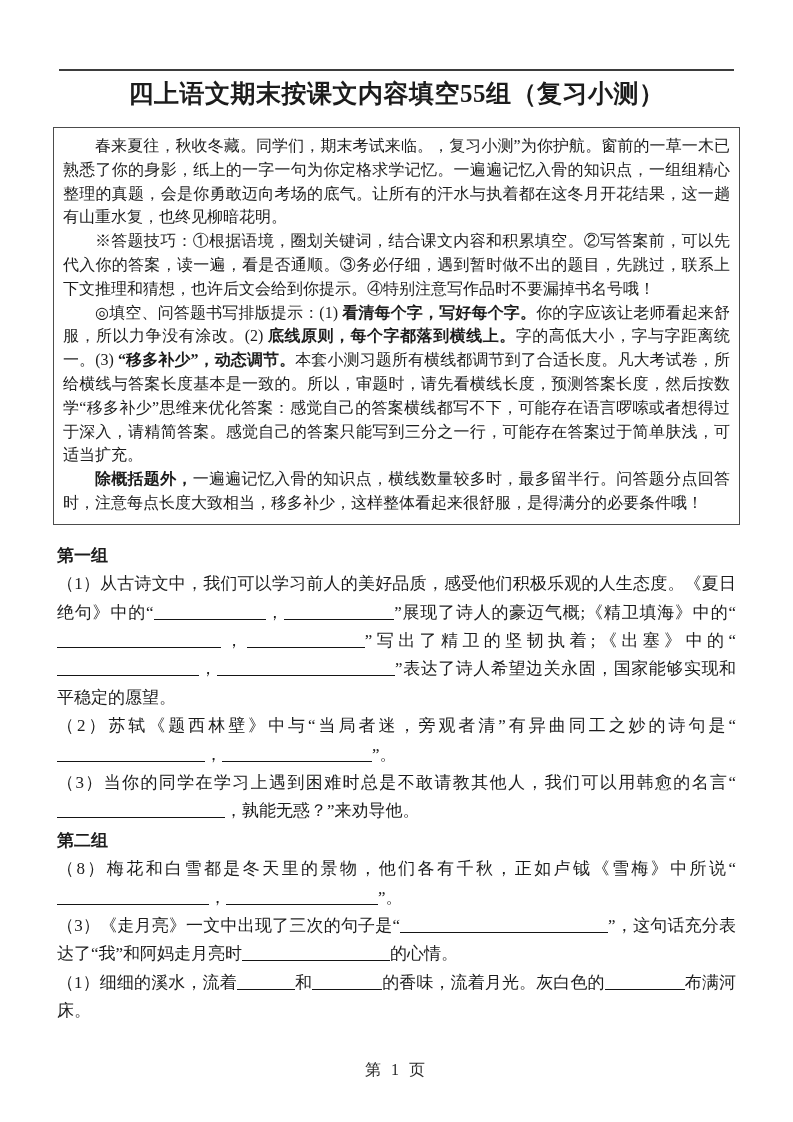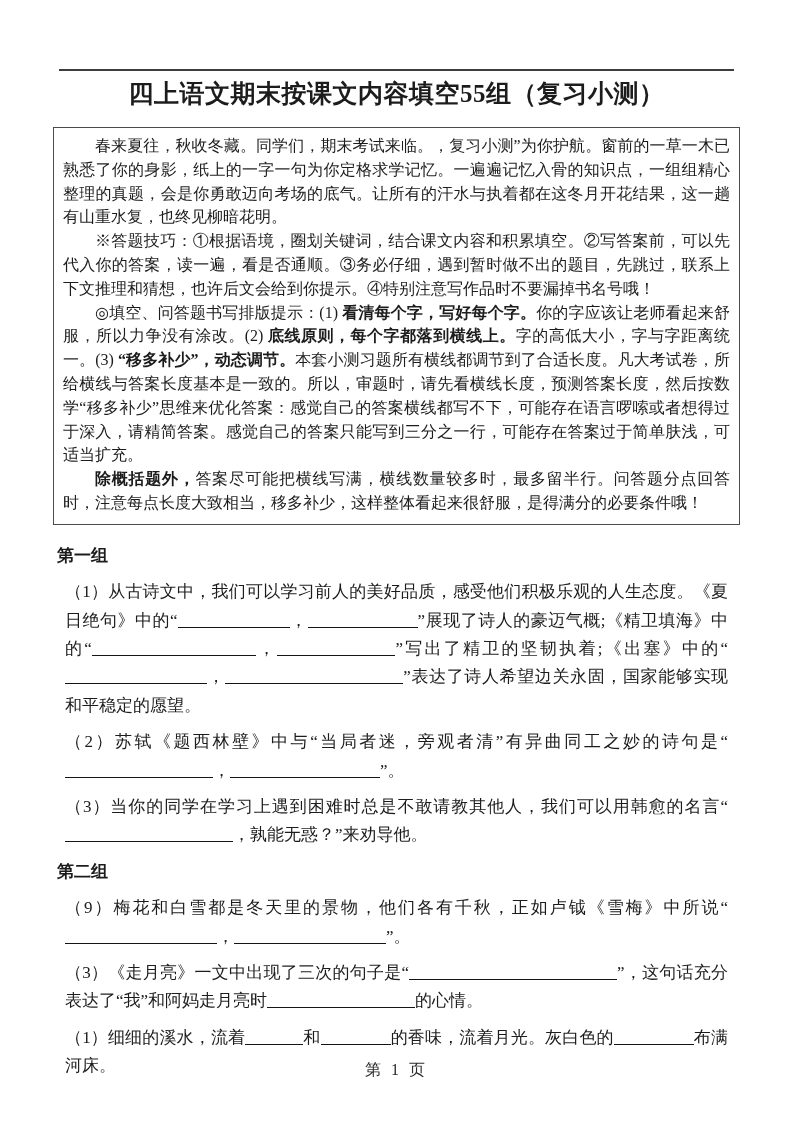--- a/index.html
+++ b/index.html
@@ -45,21 +45,21 @@
   .sections{
     margin-top:11px;
     font-size:17px;
     line-height:28.4px;
     text-align:justify;
   }
   .group-heading{
     font-weight:bold;
     margin:1px 0 0 0;
   }
-  .question-item{margin:8px;}
+  .question-item{margin:0;}
   .blank{
     display:inline-block;
     border-bottom:1.2px solid #151515;
     height:15px;
     vertical-align:-2px;
   }
   .page-footer{
     position:absolute;
     left:0;bottom:41px;
     width:100%;
@@ -75,35 +75,35 @@
 <div class="page">
 
   <hr class="top-rule">
 
   <div class="doc-title">四上语文期末按课文内容填空55组（复习小测）</div>
 
   <div class="intro-box">
     <p><span>春来夏往，秋收冬藏。同学们，期末考试来临。，复习小测”为你护航。窗前的一草一木已熟悉了你的身影，纸上的一字一句为你定格求学记忆。一遍遍记忆入骨的知识点，一组组精心整理的真题，会是你勇敢迈向考场的底气。让所有的汗水与执着都在这冬月开花结果，这一趟有山重水复，也终见柳暗花明。</span></p>
     <p><span>※答题技巧：①根据语境，圈划关键词，结合课文内容和积累填空。②写答案前，可以先代入你的答案，读一遍，看是否通顺。③务必仔细，遇到暂时做不出的题目，先跳过，联系上下文推理和猜想，也许后文会给到你提示。④特别注意写作品时不要漏掉书名号哦！</span></p>
     <p><span>◎填空、问答题书写排版提示：(1) </span><span class="bold-run">看清每个字，写好每个字。</span><span>你的字应该让老师看起来舒服，所以力争没有涂改。(2) </span><span class="bold-run">底线原则，每个字都落到横线上。</span><span>字的高低大小，字与字距离统一。(3) </span><span class="bold-run">“移多补少”，动态调节。</span><span>本套小测习题所有横线都调节到了合适长度。凡大考试卷，所给横线与答案长度基本是一致的。所以，审题时，请先看横线长度，预测答案长度，然后按数学“移多补少”思维来优化答案：感觉自己的答案横线都写不下，可能存在语言啰嗦或者想得过于深入，请精简答案。感觉自己的答案只能写到三分之一行，可能存在答案过于简单肤浅，可适当扩充。</span></p>
-    <p><span class="bold-run">除概括题外，</span><span>答案尽可能把横线写满，横线数量较多时，最多留半行。问答题分点回答时，注意每点长度大致相当，移多补少，这样整体看起来很舒服，是得满分的必要条件哦！</span></p>
+    <p><span class="bold-run">除概括题外，</span><span>一遍遍记忆入骨的知识点，横线数量较多时，最多留半行。问答题分点回答时，注意每点长度大致相当，移多补少，这样整体看起来很舒服，是得满分的必要条件哦！</span></p>
   </div>
 
   <div class="sections">
 
     <div>
       <p class="group-heading">第一组</p>
       <p class="question-item"><span>（1）从古诗文中，我们可以学习前人的美好品质，感受他们积极乐观的人生态度。《夏日绝句》中的“</span><span class="blank" style="width: 112px;"></span><span>，</span><span class="blank" style="width: 110px;"></span><span>”展现了诗人的豪迈气概;《精卫填海》中的“</span><span class="blank" style="width: 84px;"></span><span class="blank" style="width: 80px;"></span><span>，</span><span class="blank" style="width: 118px;"></span><span>”写出了精卫的坚韧执着;《出塞》中的“</span><span class="blank" style="width: 142px;"></span><span>，</span><span class="blank" style="width: 56px;"></span><span class="blank" style="width: 122px;"></span><span>”表达了诗人希望边关永固，国家能够实现和平稳定的愿望。</span></p>
       <p class="question-item"><span>（2）苏轼《题西林壁》中与“当局者迷，旁观者清”有异曲同工之妙的诗句是“</span><span class="blank" style="width: 112px;"></span><span class="blank" style="width: 36px;"></span><span>，</span><span class="blank" style="width: 150px;"></span><span>”。</span></p>
       <p class="question-item"><span>（3）当你的同学在学习上遇到困难时总是不敢请教其他人，我们可以用韩愈的名言“</span><span class="blank" style="width: 82px;"></span><span class="blank" style="width: 86px;"></span><span>，孰能无惑？”来劝导他。</span></p>
     </div>
 
     <div>
       <p class="group-heading">第二组</p>
-      <p class="question-item"><span>（9）梅花和白雪都是冬天里的景物，他们各有千秋，正如卢钺《雪梅》中所说“</span><span class="blank" style="width: 118px;"></span><span class="blank" style="width: 34px;"></span><span>，</span><span class="blank" style="width: 152px;"></span><span>”。</span></p>
+      <p class="question-item"><span>（8）梅花和白雪都是冬天里的景物，他们各有千秋，正如卢钺《雪梅》中所说“</span><span class="blank" style="width: 118px;"></span><span class="blank" style="width: 34px;"></span><span>，</span><span class="blank" style="width: 152px;"></span><span>”。</span></p>
       <p class="question-item"><span>（3）《走月亮》一文中出现了三次的句子是“</span><span class="blank" style="width: 208px;"></span><span>”，这句话充分表达了“我”和阿妈走月亮时</span><span class="blank" style="width: 148px;"></span><span>的心情。</span></p>
     </div>
 
     <div>
       <p class="question-item"><span>（1）细细的溪水，流着</span><span class="blank" style="width: 58px;"></span><span>和</span><span class="blank" style="width: 70px;"></span><span>的香味，流着月光。灰白色的</span><span class="blank" style="width: 80px;"></span><span>布满河床。</span></p>
 
     </div>
 
   </div>
 

